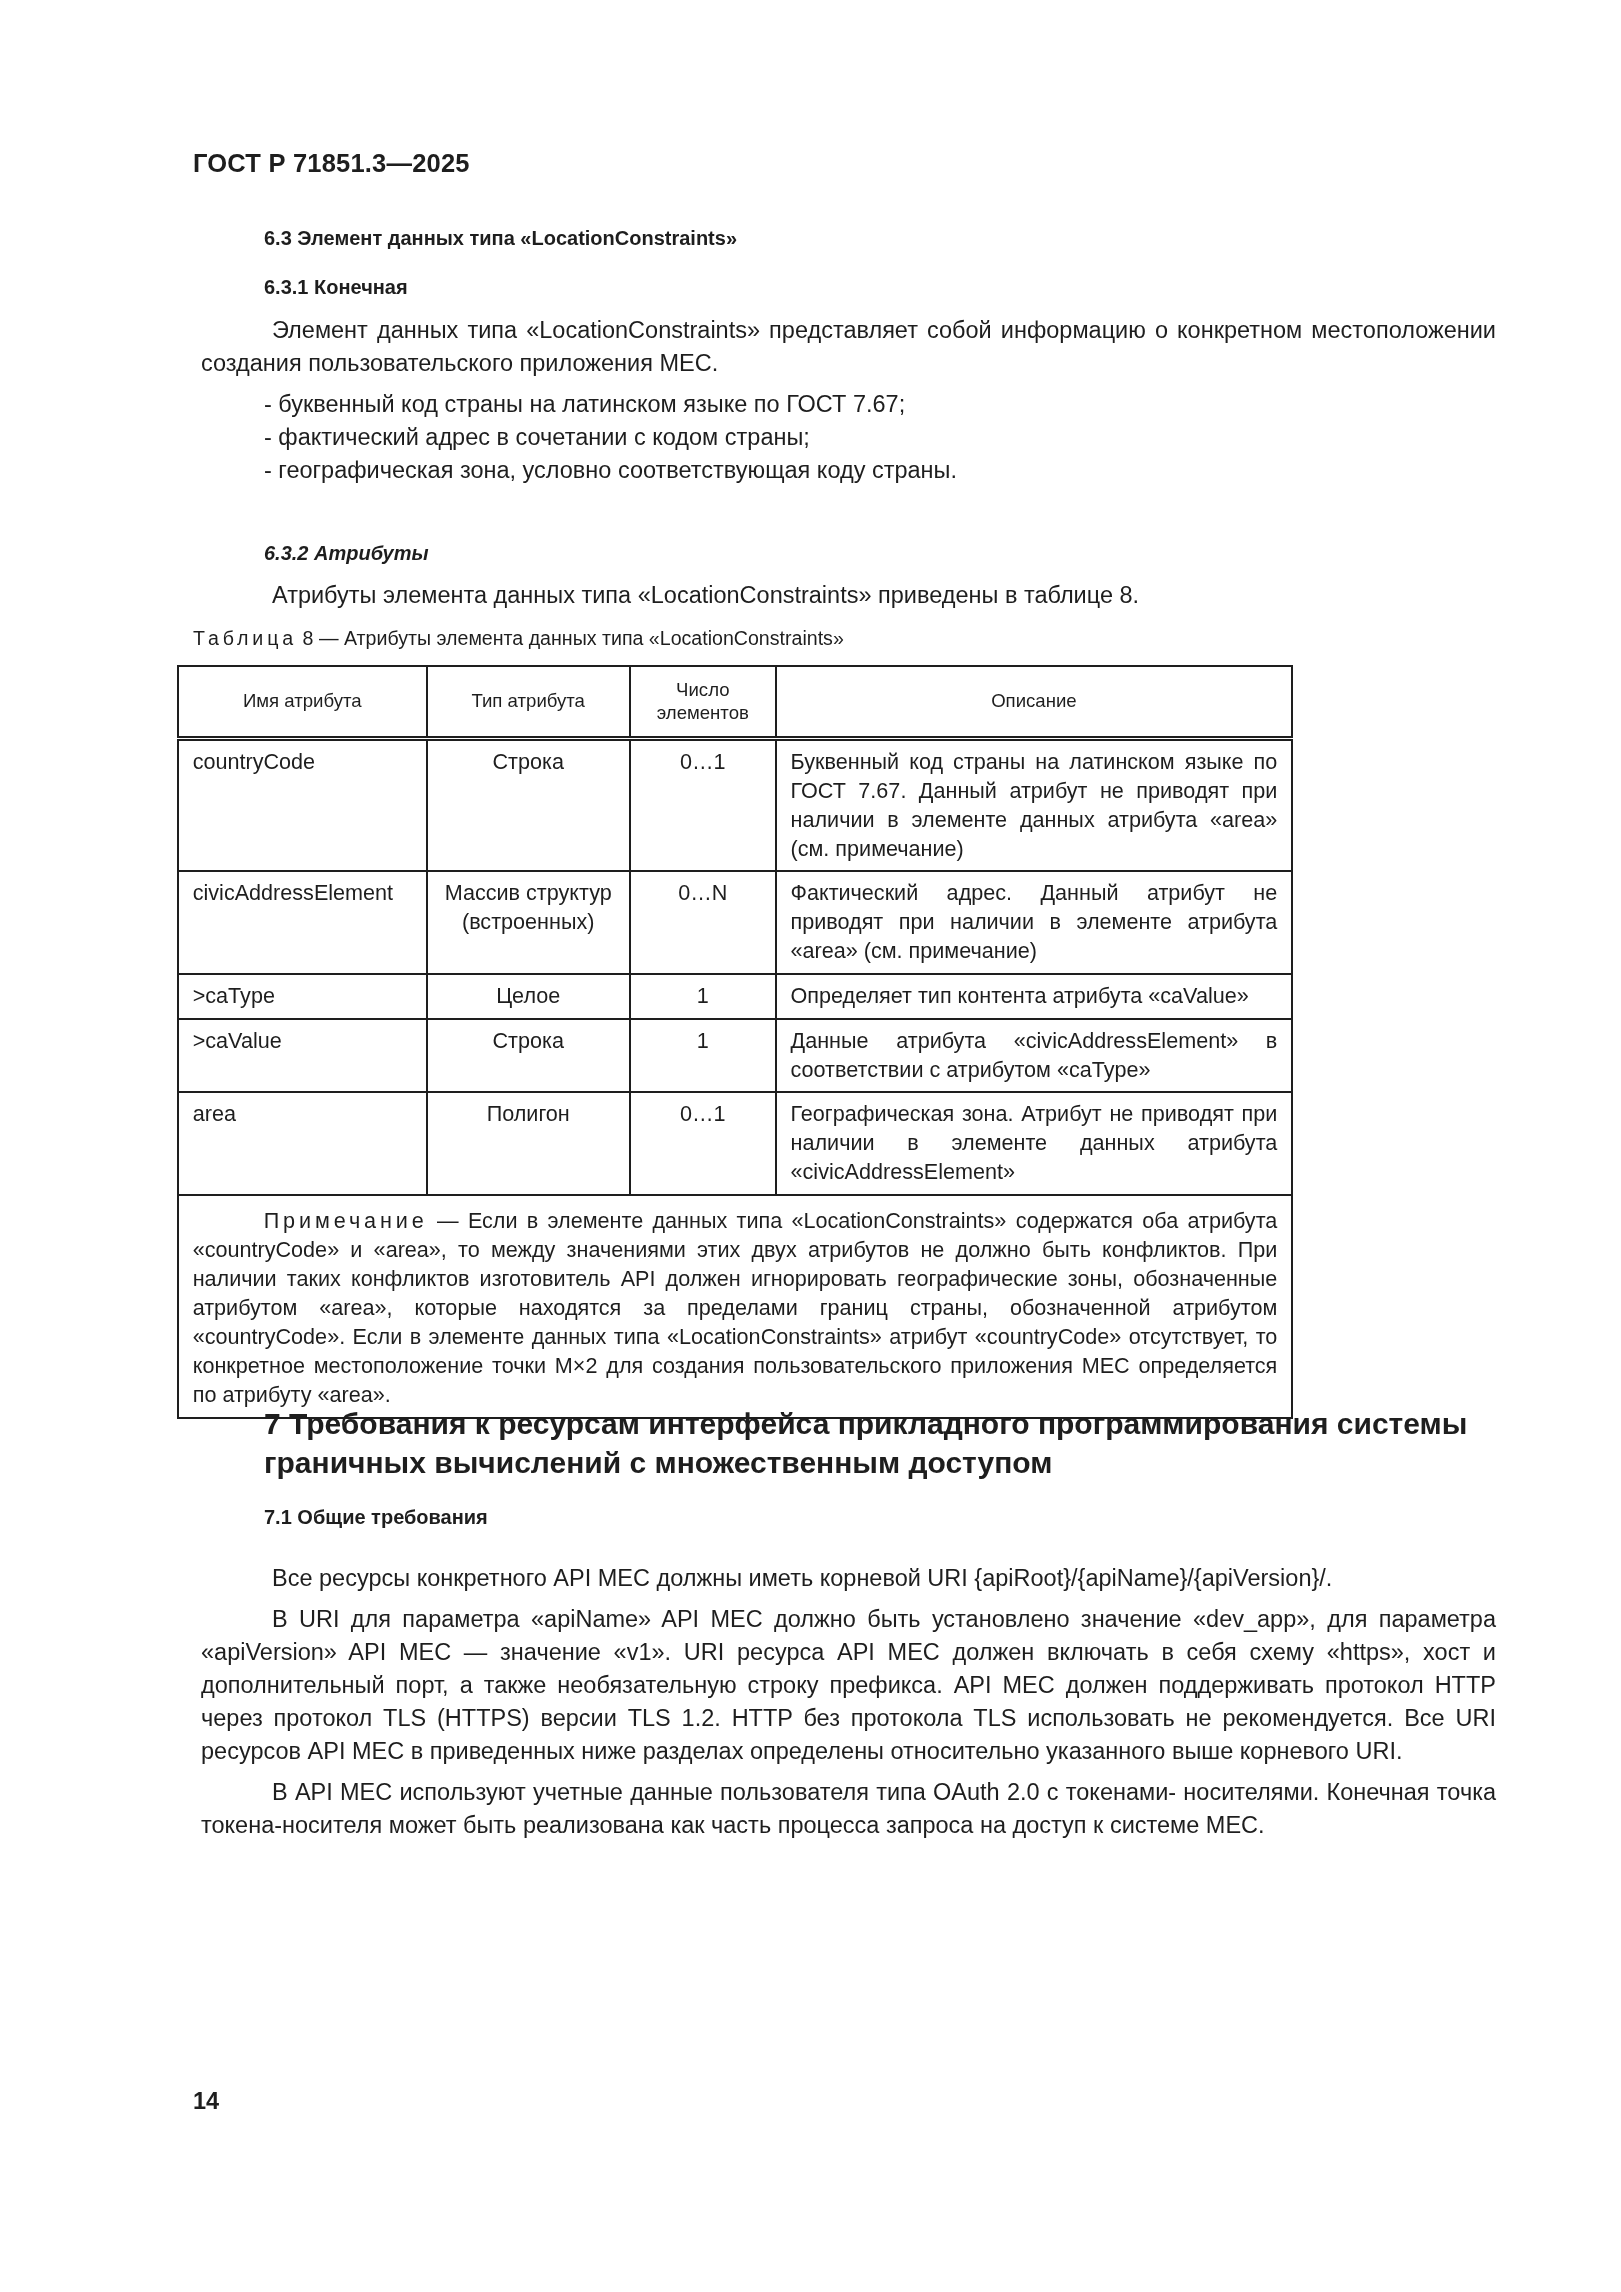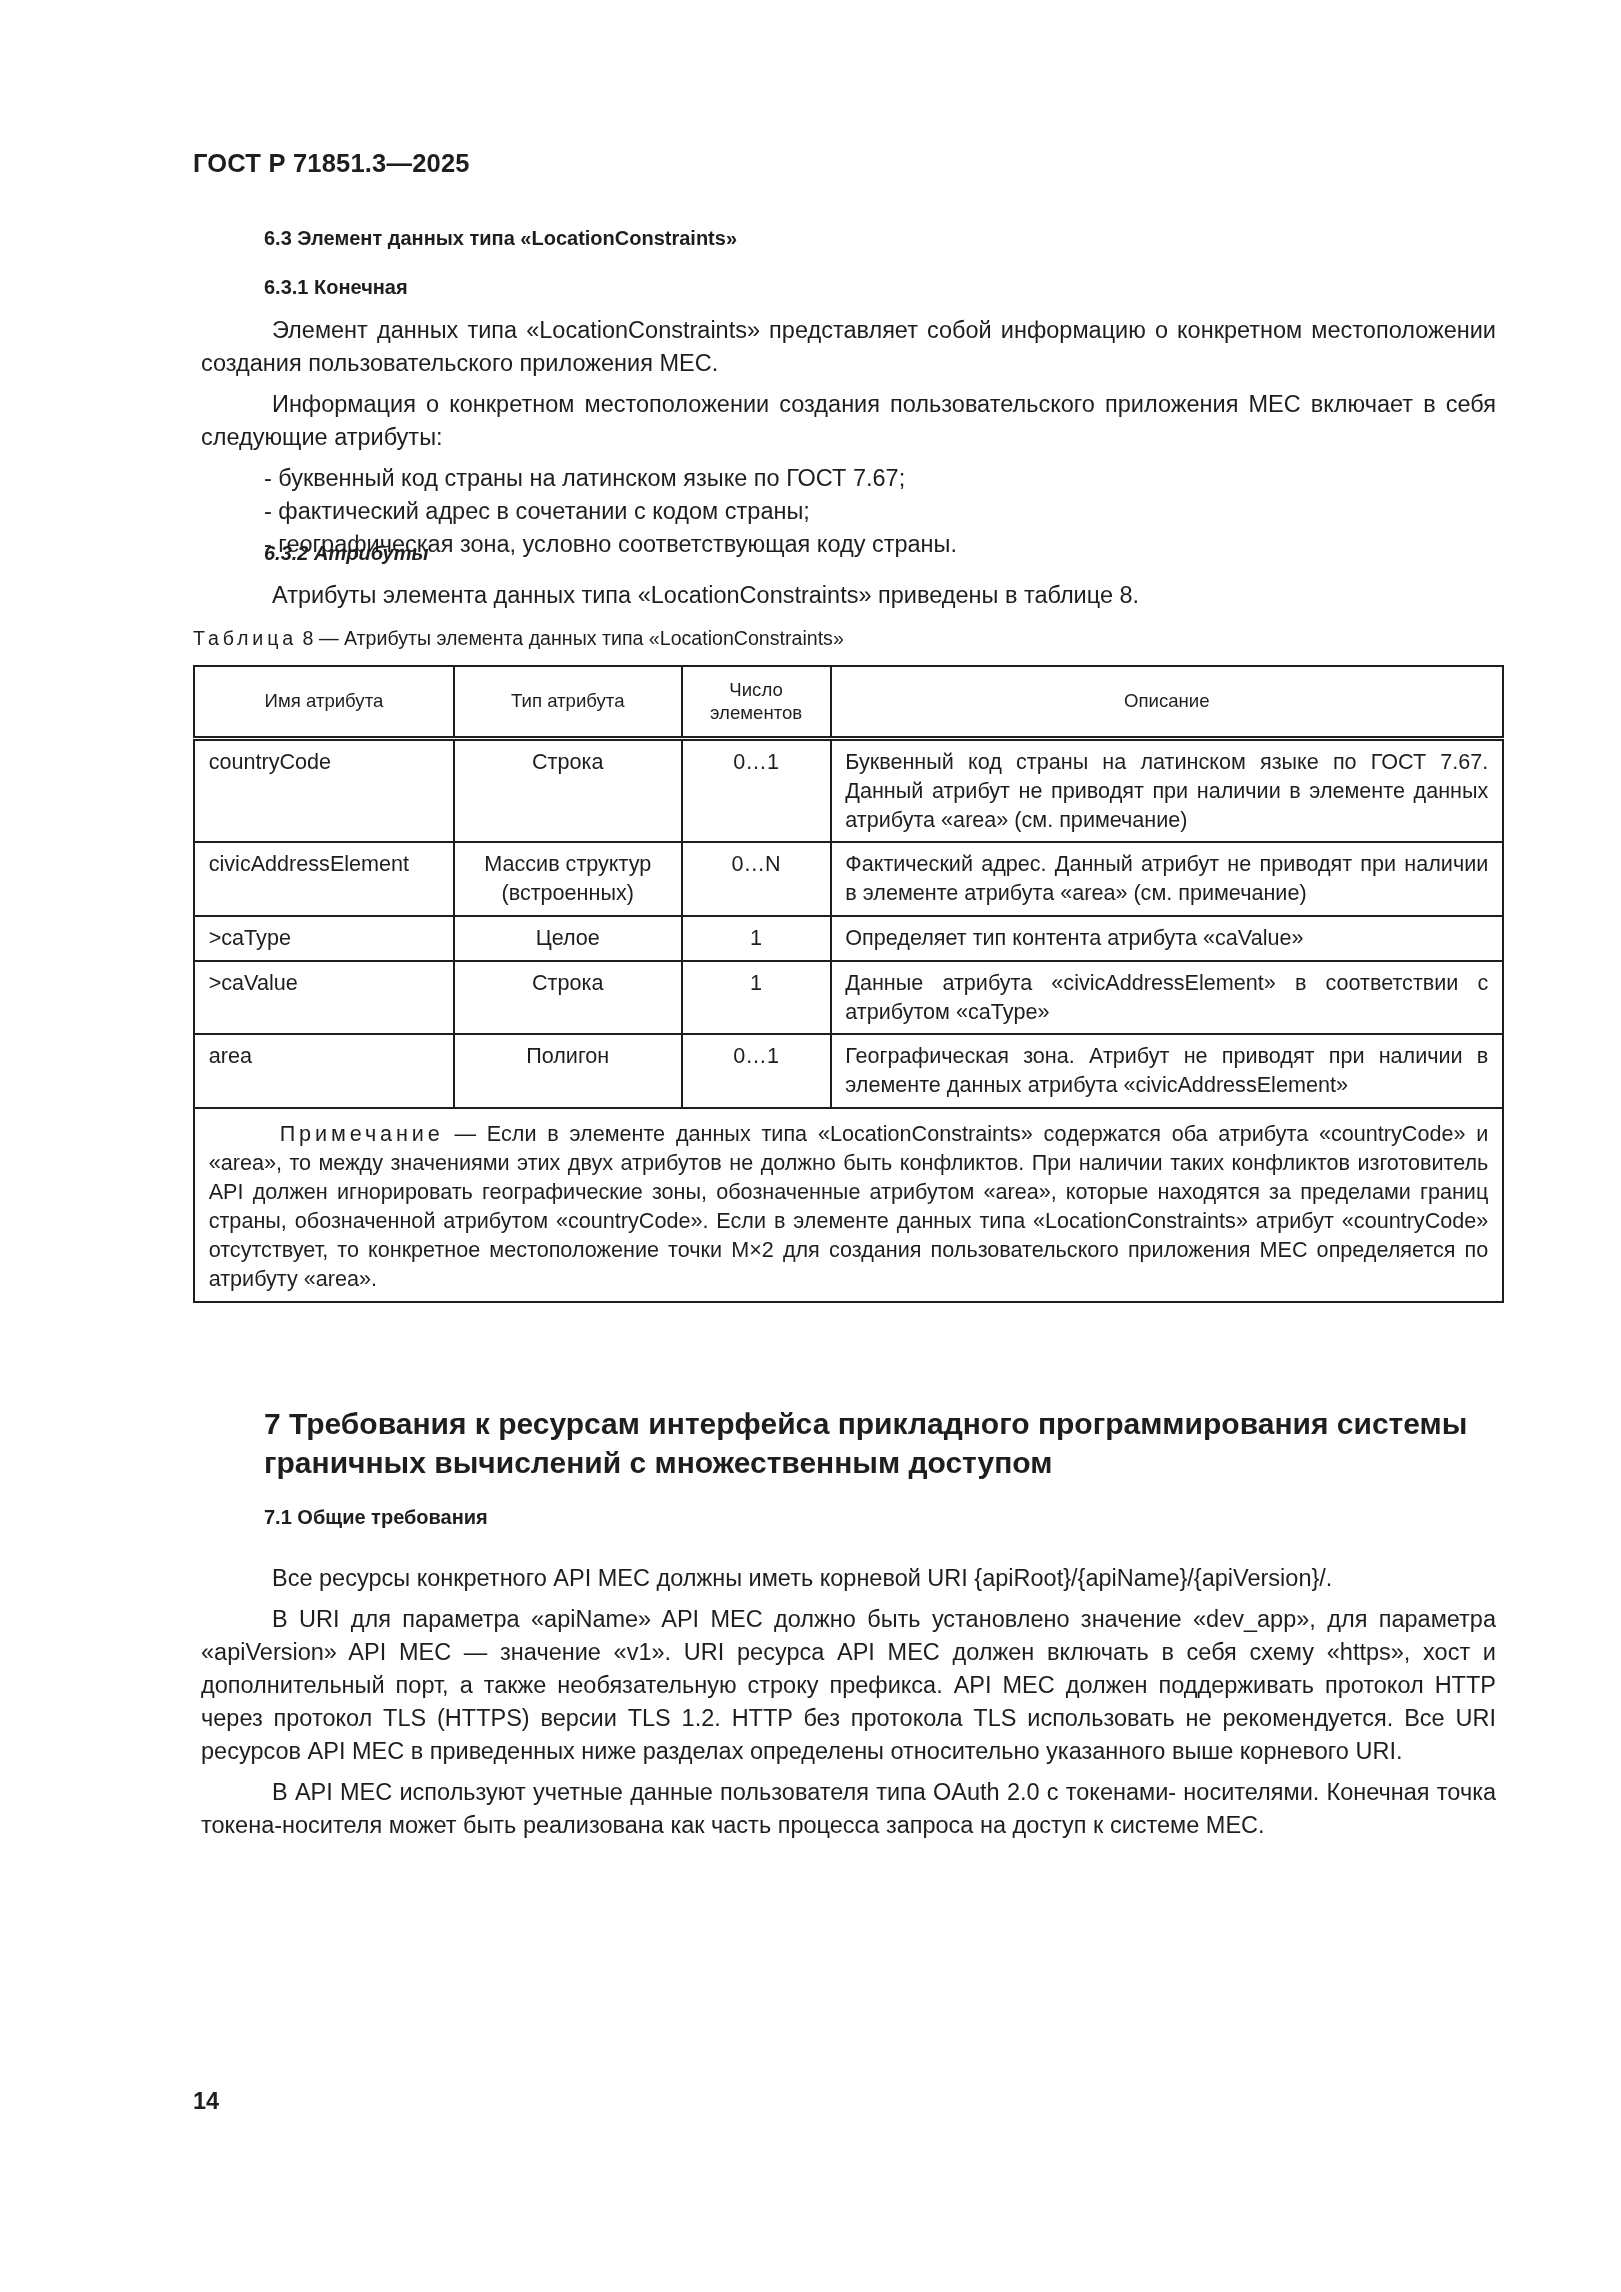--- a/index.html
+++ b/index.html
@@ -9,21 +9,21 @@
   .doc-header { left: 193px; top: 149px; font-size: 25.5px; font-weight: bold; letter-spacing: 0.2px; }
   .h2 { font-weight: bold; font-size: 20px; }
   .body-text { font-size: 23.5px; line-height: 33px; text-align: justify; }
   .para { text-indent: 71px; margin: 8px; }
   .list-item { margin: 0; padding-left: 71px; }
   .col { left: 193px; width: 1311px; }
 
   .table-caption { left: 193px; top: 627px; font-size: 19.6px; }
   .table-caption .spaced { letter-spacing: 3.9px; }
 
-  table.attrs { position: absolute; left: 193px; top: 665px; width: 1311px;
+  table.attrs { position: absolute; left: 177px; top: 665px; width: 1116px;
                 border-collapse: collapse; font-size: 21.6px; line-height: 29px;
                 border: 2.9px solid #1e1e1e; }
   table.attrs th, table.attrs td { border: 2px solid #1e1e1e; vertical-align: top;
                 padding: 5.9px 13.7px 7.8px 13.7px; }
   table.attrs th { font-weight: normal; font-size: 18.6px; line-height: 23.5px; vertical-align: middle;
                    text-align: center; height: 55px; }
   table.attrs thead tr { border-bottom: 5.9px double #1e1e1e; }
   table.attrs td.c { text-align: center; }
   table.attrs td.d { text-align: justify; }
   table.attrs td.note { text-align: justify; text-indent: 71px; padding: 9.8px 13.7px 7.8px 13.7px; }
@@ -36,21 +36,20 @@
 <body>
 
 <div class="abs doc-header">ГОСТ Р 71851.3—2025</div>
 
 <div class="abs col h2" style="top:227px; padding-left:71px;">6.3 Элемент данных типа «LocationConstraints»</div>
 
 <div class="abs col h2" style="top:276px; padding-left:71px;">6.3.1 Конечная</div>
 
 <div class="abs col body-text" style="top:306px;">
   <p class="para">Элемент данных типа «LocationConstraints» представляет собой информацию о конкретном местоположении создания пользовательского приложения МЕС.</p>
-  <p class="para">Информация о конкретном местоположении создания пользовательского приложения МЕС включает в себя следующие атрибуты:</p>
   <p class="list-item">- буквенный код страны на латинском языке по ГОСТ 7.67;</p>
   <p class="list-item">- фактический адрес в сочетании с кодом страны;</p>
   <p class="list-item">- географическая зона, условно соответствующая коду страны.</p>
 </div>
 
 <div class="abs col h2" style="top:542px; padding-left:71px;font-style:italic;">6.3.2 Атрибуты</div>
 
 <div class="abs col body-text" style="top:571px;">
   <p class="para">Атрибуты элемента данных типа «LocationConstraints» приведены в таблице 8.</p>
 </div>

